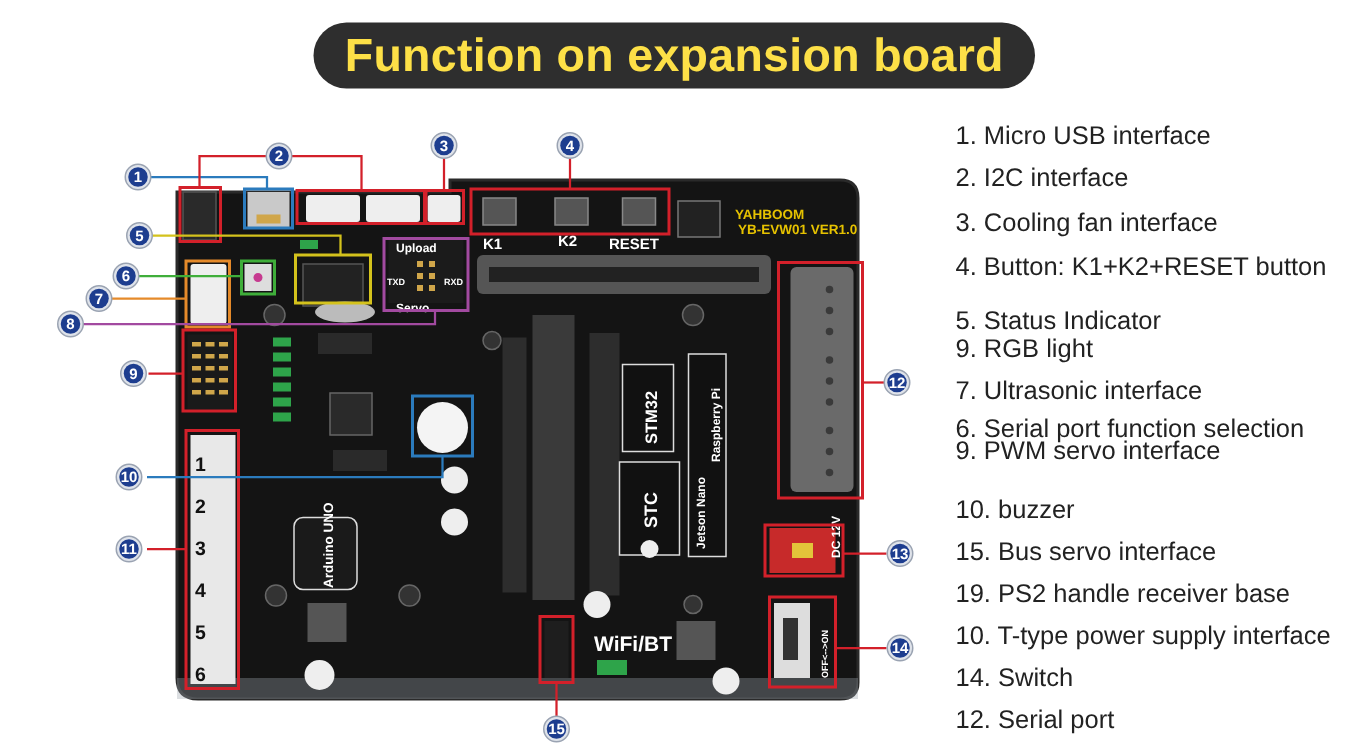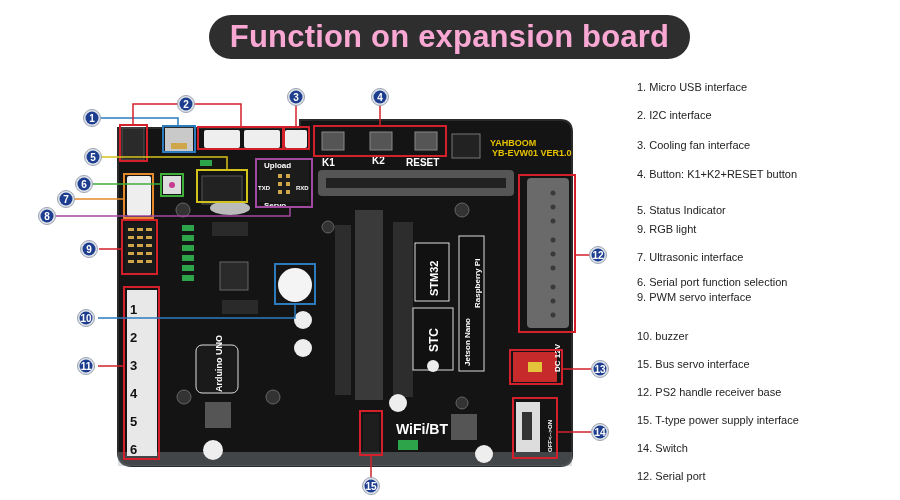--- a/index.html
+++ b/index.html
@@ -1,19 +1,19 @@
 <!DOCTYPE html>
 <html><head>
 <meta charset="utf-8">
 <style>
   html,body{margin:0;padding:0;background:#fff;}
   body{width:900px;height:500px;position:relative;overflow:hidden;font-family:"Liberation Sans",sans-serif;}
-  .title-pill{position:absolute;left:209px;top:15px;width:481px;height:44px;background:#2e2e2e;border-radius:22px;color:#f9a8d4;font-weight:bold;font-size:31px;display:flex;align-items:center;justify-content:center;letter-spacing:0.2px;}
+  .title-pill{position:absolute;left:209px;top:15px;width:481px;height:44px;background:#2e2e2e;border-radius:22px;color:#fde047;font-weight:bold;font-size:31px;display:flex;align-items:center;justify-content:center;letter-spacing:0.2px;}
   .legend{position:absolute;left:637px;top:79px;width:260px;}
-  .legend .item{position:absolute;left:0;font-size:11px;color:#222;white-space:nowrap;}
+  .legend .item{position:absolute;left:0;font-size:17px;color:#222;white-space:nowrap;}
   svg.board{position:absolute;left:0;top:0;}
   .co-text{font-family:"Liberation Sans",sans-serif;font-weight:bold;font-size:10px;fill:#fff;}
   .pcb-text{font-family:"Liberation Sans",sans-serif;font-weight:bold;fill:#fff;}
   .logo-text{font-family:"Liberation Sans",sans-serif;fill:#e6c200;font-size:9px;font-weight:bold;}
 </style>
 </head>
 <body>
 
 <div class="title-pill">Function on expansion board</div>
 
@@ -288,17 +288,17 @@
   <div class="item" style="top:30px">2. I2C interface</div>
   <div class="item" style="top:60px">3. Cooling fan interface</div>
   <div class="item" style="top:89px">4. Button: K1+K2+RESET button</div>
   <div class="item" style="top:125px">5. Status Indicator</div>
   <div class="item" style="top:144px">9. RGB light</div>
   <div class="item" style="top:172px">7. Ultrasonic interface</div>
   <div class="item" style="top:197px">6. Serial port function selection</div>
   <div class="item" style="top:212px">9. PWM servo interface</div>
   <div class="item" style="top:251px">10. buzzer</div>
   <div class="item" style="top:279px">15. Bus servo interface</div>
-  <div class="item" style="top:307px">12. PS2 handle receiver base</div>
-  <div class="item" style="top:335px">15. T-type power supply interface</div>
+  <div class="item" style="top:307px">19. PS2 handle receiver base</div>
+  <div class="item" style="top:335px">10. T-type power supply interface</div>
   <div class="item" style="top:363px">14. Switch</div>
   <div class="item" style="top:391px">12. Serial port</div>
 </div>
 
 </body></html>

